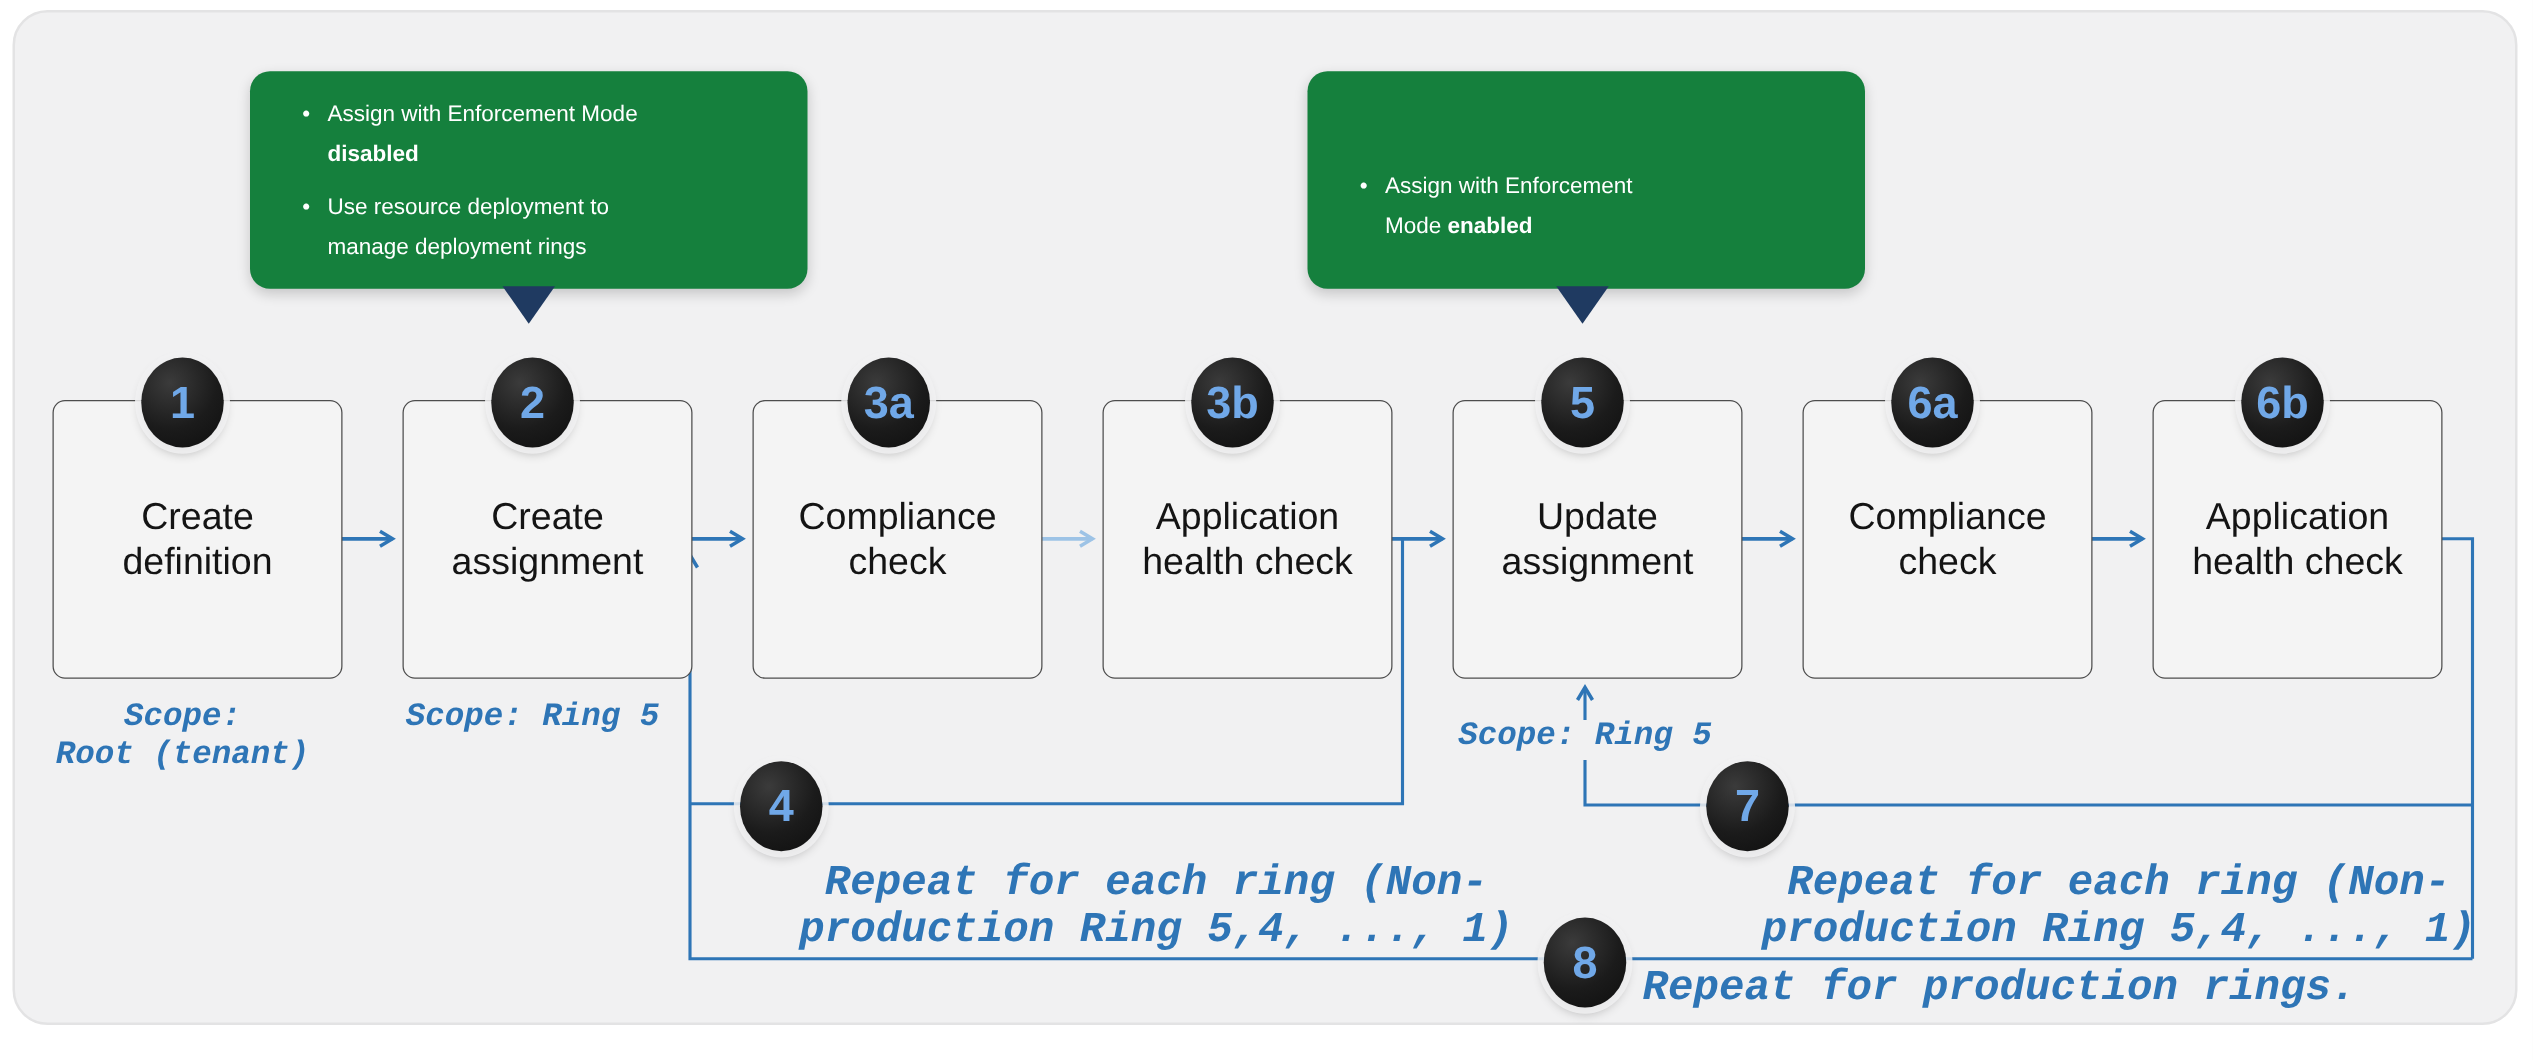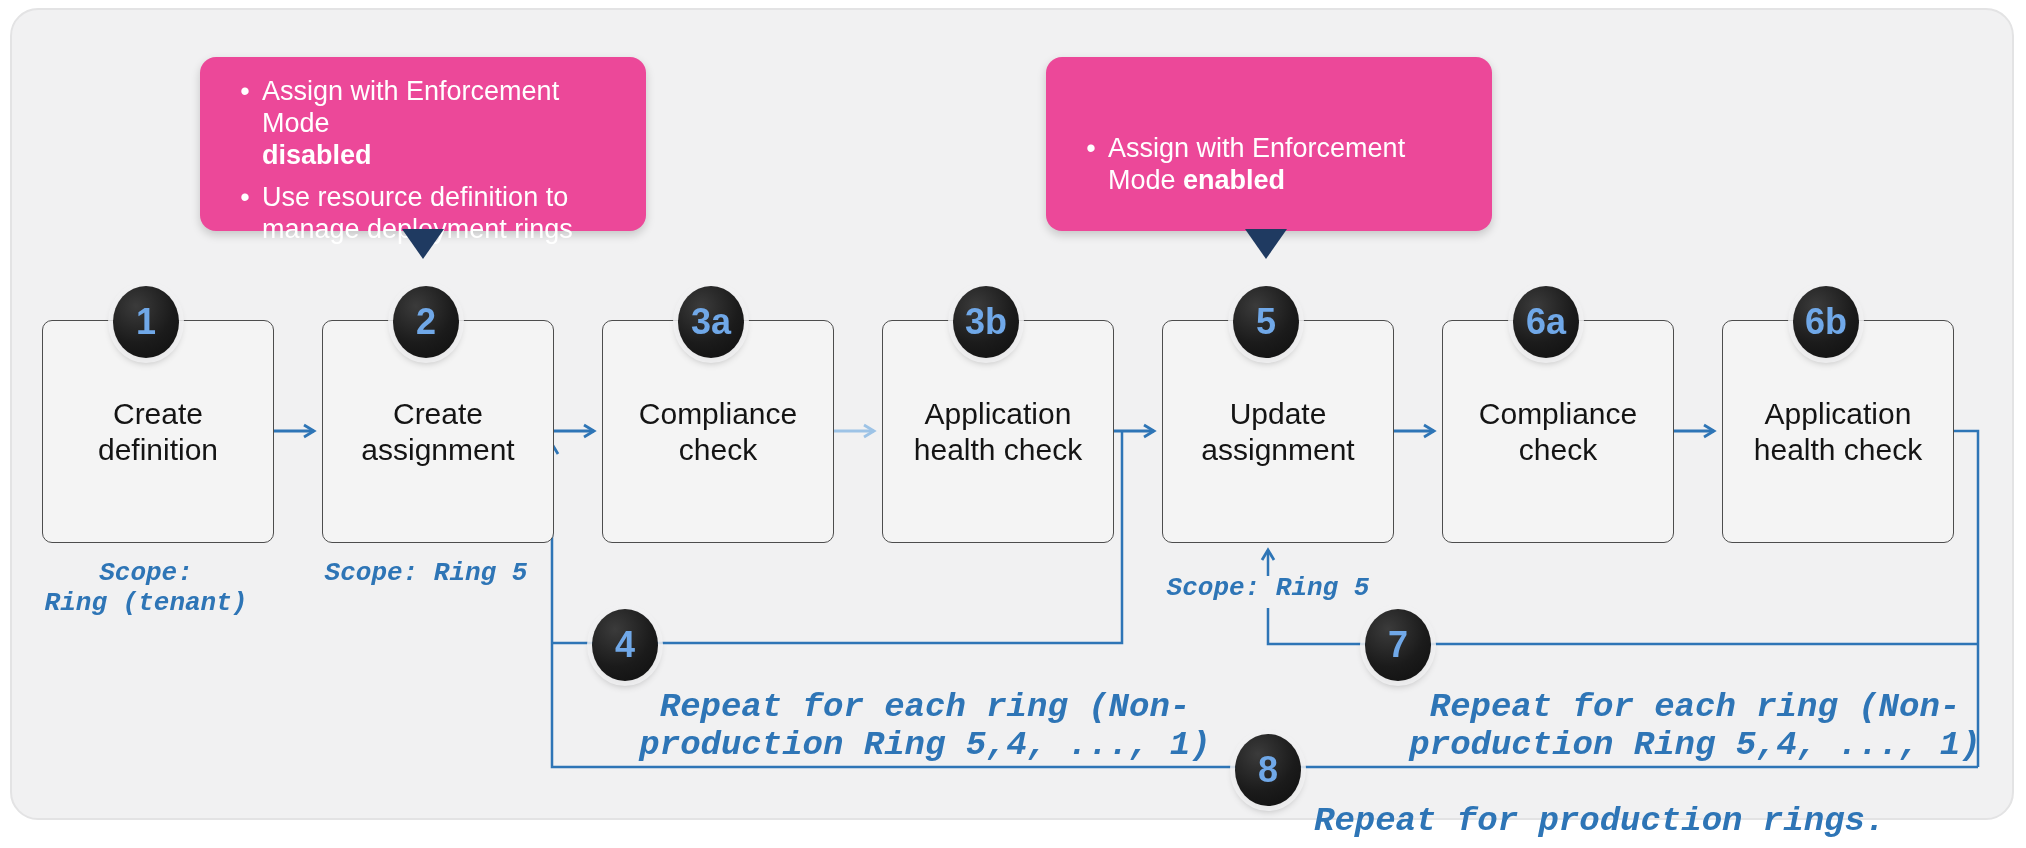--- a/index.html
+++ b/index.html
@@ -7,22 +7,22 @@
     position:relative;width:2026px;height:848px;background:#ffffff;overflow:hidden;
     font-family:"Liberation Sans","DejaVu Sans",sans-serif;
   }
   .panel{
     position:absolute;left:10px;top:8px;width:2004px;height:812px;
     background:#f1f1f2;border:2px solid #e3e3e4;border-radius:28px;box-sizing:border-box;
   }
   svg.connectors{position:absolute;left:0;top:0;z-index:1;}
   
   .callout{
-    position:absolute;top:57px;width:446px;height:174px;background:#ec4899;border-radius:16px;
-    color:#ffffff;font-size:27px;line-height:32px;z-index:3;
+    position:absolute;top:57px;width:446px;height:174px;background:#15803d;border-radius:16px;
+    color:#ffffff;font-size:18px;line-height:32px;z-index:3;
     box-shadow:0 4px 10px rgba(0,0,0,0.18);
   }
   .callout .tail{
     position:absolute;bottom:-28px;width:0;height:0;
     border-left:21px solid transparent;border-right:21px solid transparent;border-top:30px solid #1f3a61;
   }
   .callout .body{padding:18px 20px 0 28px;}
   .callout.c2 .body{padding-top:75px;}
   .bullet{display:flex;margin-bottom:10px;}
   .bullet::before{content:"\2022";flex:0 0 34px;text-align:center;}
@@ -82,21 +82,21 @@
 
     <path d="M1268,576 L1268,550" stroke="#2e75b6" stroke-width="2.5" fill="none" marker-end="url(#ah)"></path>
   </svg>
 
   <div class="callout c1" style="left:200px;">
     <div class="body">
       <div class="bullet">
         <span><span>Assign with Enforcement Mode</span><b style="display:block">disabled</b></span>
       </div>
       <div class="bullet">
-        <span><span>Use resource definition to</span><span style="display:block">manage deployment rings</span></span>
+        <span><span>Use resource deployment to</span><span style="display:block">manage deployment rings</span></span>
       </div>
     </div>
     <div class="tail" style="left:202px;"></div>
   </div>
 
   <div class="callout c2" style="left:1046px;">
     <div class="body">
       <div class="bullet">
         <span><span>Assign with Enforcement</span><span style="display:block"><span>Mode </span><b>enabled</b></span></span>
       </div>
@@ -133,21 +133,21 @@
   <div class="badge" style="left:1233px;top:286px;">5</div>
   <div class="badge" style="left:1513px;top:286px;">6a</div>
   <div class="badge" style="left:1793px;top:286px;">6b</div>
 
   <div class="badge" style="left:592px;top:609px;">4</div>
   <div class="badge" style="left:1365px;top:609px;">7</div>
   <div class="badge" style="left:1235px;top:734px;">8</div>
 
   <div class="blab scope" style="left:42px;top:558px;width:208px;">
     <span style="display:block">Scope:</span>
-    <span style="display:block">Ring (tenant)</span>
+    <span style="display:block">Root (tenant)</span>
   </div>
   <div class="blab scope" style="left:322px;top:558px;width:208px;">Scope: Ring 5</div>
   <div class="blab scope" style="left:1164px;top:573px;width:208px;">Scope: Ring 5</div>
 
   <div class="blab looplab" style="left:560px;top:688px;width:730px;">Repeat for each ring (Non-production Ring 5,4, ..., 1)</div>
   <div class="blab looplab" style="left:1330px;top:688px;width:730px;">Repeat for each ring (Non-production Ring 5,4, ..., 1)</div>
-  <div class="blab looplab" style="left:1314px;top:802px;text-align:center;">Repeat for production rings.</div>
+  <div class="blab looplab" style="left:1314px;top:772px;text-align:center;">Repeat for production rings.</div>
 </div>
 
 </body></html>

